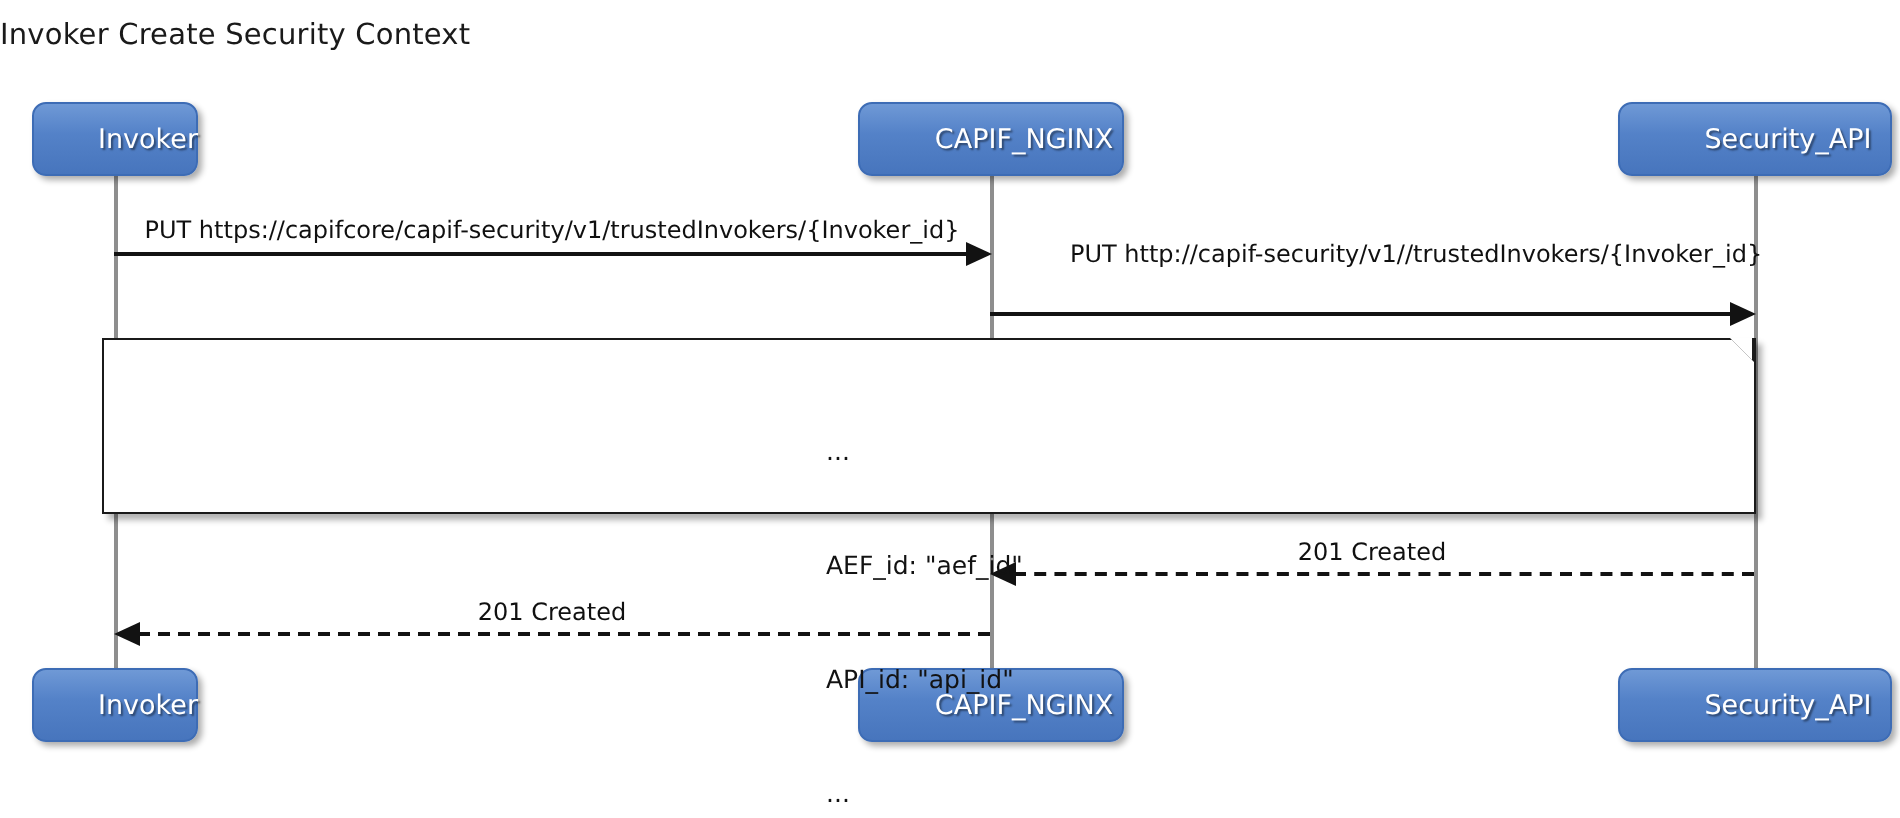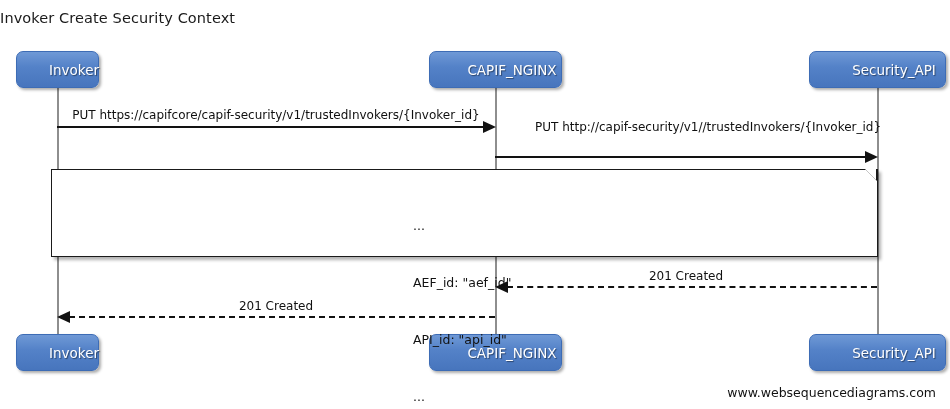--- a/index.html
+++ b/index.html
@@ -189,15 +189,14 @@
   <div class="participant" style="left:16px; top:334px; width:83px; height:37px;">
     <span>Invoker</span>
   </div>
   <div class="participant" style="left:429px; top:334px; width:133px; height:37px;">
     <span>CAPIF_NGINX</span>
   </div>
   <div class="participant" style="left:809px; top:334px; width:137px; height:37px;">
     <span>Security_API</span>
   </div>
 
-  <div class="footer">www.websequencediagrams.com</div>
 
 </div>
 
 </body></html>

